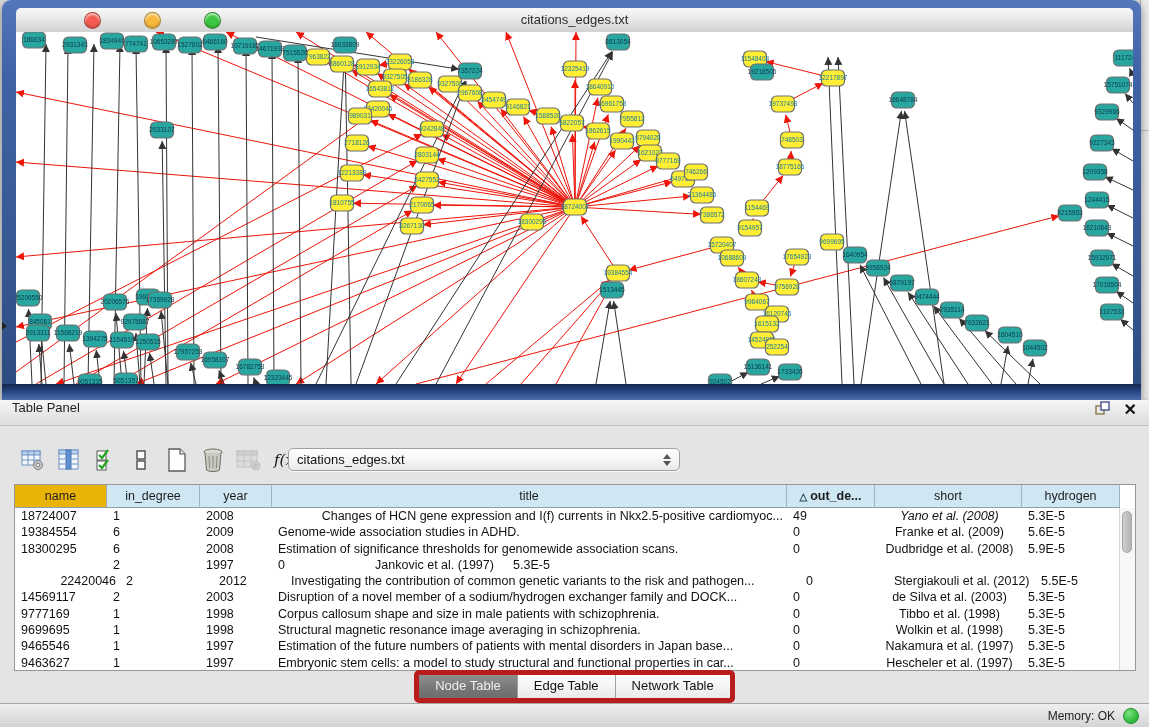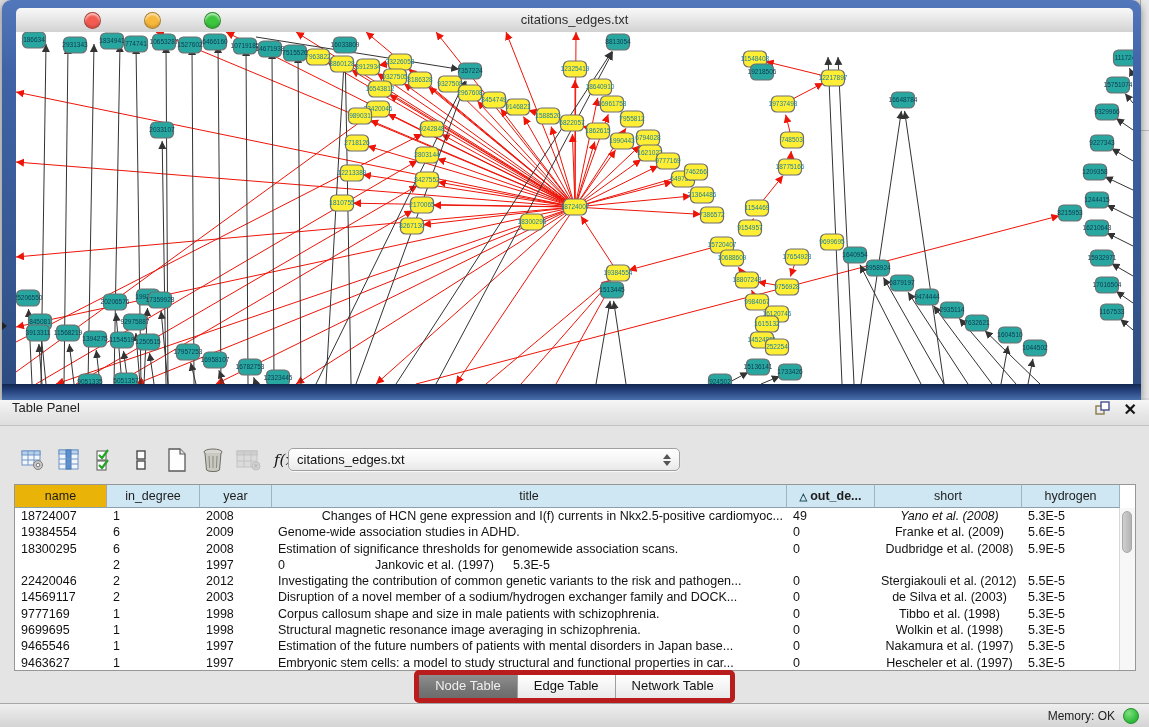--- a/index.html
+++ b/index.html
@@ -858,21 +858,21 @@
       </div>
       <div class="trow">
         <div class="tcell" style="width: 92px; text-align: left; margin-top: 30px;">9115460</div>
         <div class="tcell" style="width: 93px; text-align: left;">2</div>
         <div class="tcell" style="width: 72px; text-align: left;">1997</div>
         <div class="tcell" style="width: 88px; text-align: left;">0</div>
         <div class="tcell" style="width: 147px; text-align: center;">Jankovic et al. (1997)</div>
         <div class="tcell" style="width: 98px; text-align: left;">5.3E-5</div>
       </div>
       <div class="trow">
-        <div class="tcell" style="width: 92px; text-align: left;">22420046</div>
+        <div class="tcell" style="width: 92px; text-align: right; margin-left: 13px;">22420046</div>
         <div class="tcell" style="width: 93px; text-align: left;">2</div>
         <div class="tcell" style="width: 72px; text-align: left;">2012</div>
         <div class="tcell" style="width: 515px; text-align: left;">Investigating the contribution of common genetic variants to the risk and pathogen...</div>
         <div class="tcell" style="width: 88px; text-align: left;">0</div>
         <div class="tcell" style="width: 147px; text-align: left;">Stergiakouli et al. (2012)</div>
         <div class="tcell" style="width: 98px; text-align: left;">5.5E-5</div>
       </div>
       <div class="trow">
         <div class="tcell" style="width: 92px; text-align: left;">14569117</div>
         <div class="tcell" style="width: 93px; text-align: left;">2</div>

